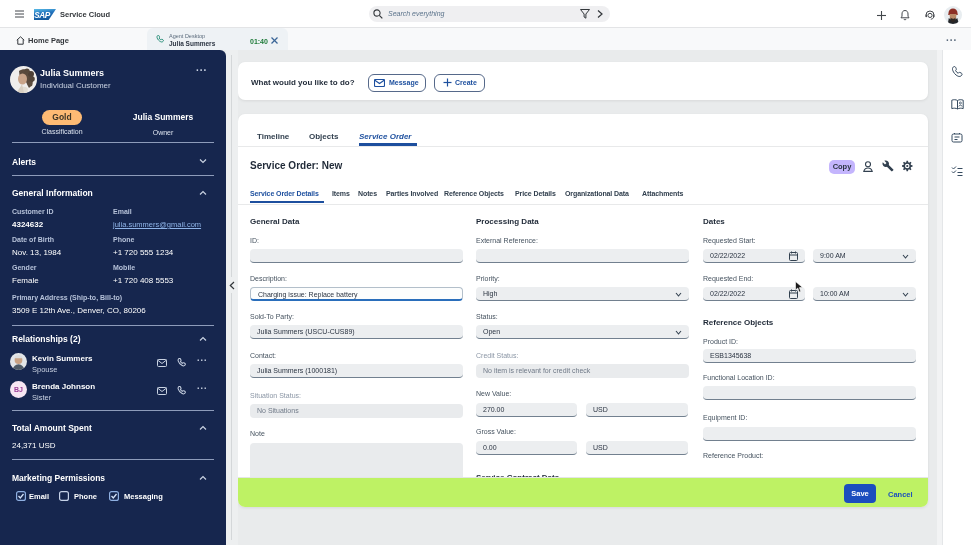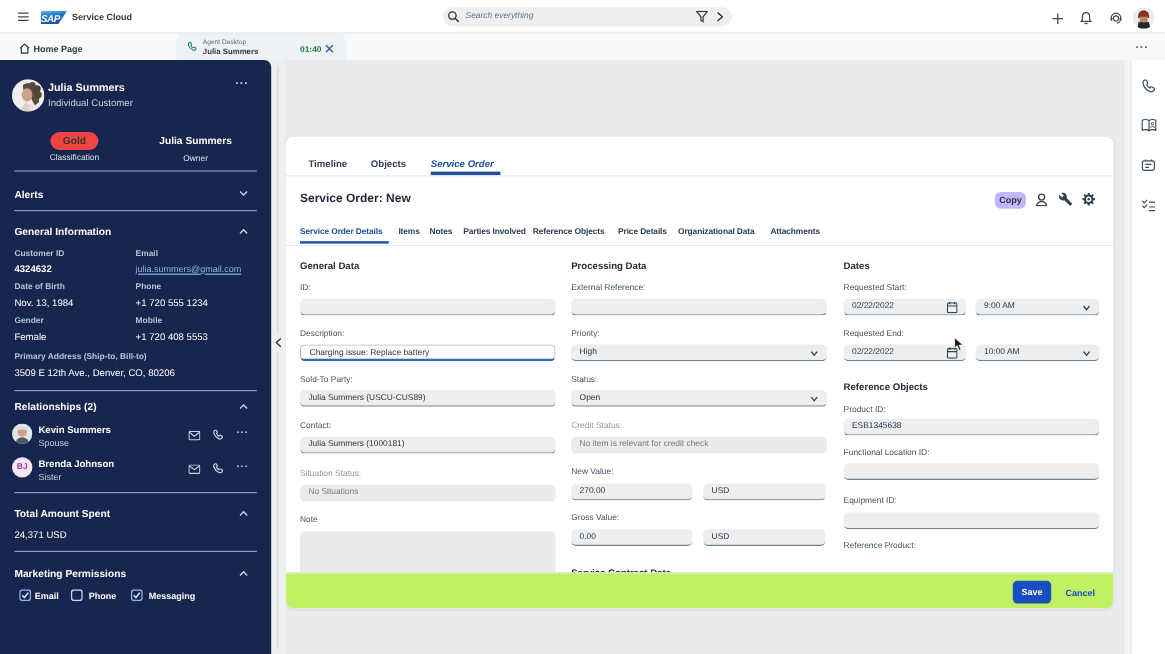--- a/index.html
+++ b/index.html
@@ -135,21 +135,21 @@
       <circle cx="20" cy="18" r="2.5" fill="#5d4e40"></circle>
       <ellipse cx="12.5" cy="13" rx="4.5" ry="5.5" fill="#c9a489"></ellipse>
       <path d="M8 27 C8 20 16 19 18 23 L17 27 Z" fill="#e3ddd3"></path>
       <path d="M12 18 C10 22 8 24 6 27 L14 27 Z" fill="#d8cfc2"></path>
     </g>
   </svg>
   <div class="abs b" style="left:40px;top:18px;font-size:9px;">Julia Summers</div>
   <div class="abs" style="left:40px;top:31px;font-size:8px;color:#c9d2e2;">Individual Customer</div>
   <div class="abs b" style="left:196px;top:12px;font-size:10px;color:#c9d2e2;letter-spacing:1px;">...</div>
   
-  <div class="abs b" style="left:42px;top:60px;width:40px;height:15px;background:#ef4444;border-radius:8px;color:#3b3426;font-size:8.5px;text-align:center;line-height:15px;">Gold</div>
+  <div class="abs b" style="left:42px;top:60px;width:40px;height:15px;background:#fdba74;border-radius:8px;color:#3b3426;font-size:8.5px;text-align:center;line-height:15px;">Gold</div>
   <div class="abs" style="left:12px;top:78px;width:100px;text-align:center;font-size:7px;color:#dbe2ee;">Classification</div>
   <div class="abs b" style="left:112px;top:62px;width:102px;text-align:center;font-size:8.5px;">Julia Summers</div>
   <div class="abs" style="left:112px;top:79px;width:102px;text-align:center;font-size:7px;color:#dbe2ee;">Owner</div>
   <div class="sep" style="top:92px;"></div>
   
   <div class="abs b" style="left:12px;top:107px;font-size:8.5px;">Alerts</div>
   <svg class="chev" style="left:199px;top:107px" viewBox="0 0 8 8">
       <path d="M1 2.5 L4 5.5 L7 2.5" fill="none" stroke="#c9d2e2" stroke-width="1.2"></path>
     </svg>
   <div class="sep" style="top:125px;"></div>
@@ -244,20 +244,35 @@
 
 <div class="abs" id="gutter">
   <div class="abs" style="left:5px;top:5px;width:1px;height:222px;background:#d4d7d9;"></div>
   <div class="abs" style="left:5px;top:243px;width:1px;height:247px;background:#d4d7d9;"></div>
   <svg class="abs" style="left:3px;top:231px" width="6" height="9" viewBox="0 0 6 9">
       <path d="M5 1 L1.3 4.5 L5 8" fill="none" stroke="#32363a" stroke-width="1.2"></path>
     </svg>
 </div>
 
 <div class="abs" id="main">
+  <div id="card1">
+    <div class="abs b" style="left:13px;top:16px;font-size:8px;color:#1f2937;">What would you like to do?</div>
+    <div class="abs" style="left:130px;top:12px;width:58px;height:18px;border:1px solid #56698a;border-radius:6px;"></div>
+    <svg class="abs" style="left:136px;top:17px" width="11" height="8" viewBox="0 0 11 8">
+        <rect x="0.5" y="0.5" width="10" height="7" rx="1" fill="none" stroke="#1d4f9e" stroke-width="1.1"></rect>
+        <path d="M0.5 1 L5.5 4.5 L10.5 1" fill="none" stroke="#1d4f9e" stroke-width="1.1"></path>
+      </svg>
+    <div class="abs b" style="left:151px;top:17px;font-size:7px;color:#1d4f9e;">Message</div>
+    <div class="abs" style="left:196px;top:12px;width:51px;height:18px;border:1px solid #56698a;border-radius:6px;"></div>
+    <svg class="abs" style="left:205px;top:16px" width="9" height="9" viewBox="0 0 9 9">
+        <line x1="4.5" y1="0.5" x2="4.5" y2="8.5" stroke="#1d4f9e" stroke-width="1.2"></line>
+        <line x1="0.5" y1="4.5" x2="8.5" y2="4.5" stroke="#1d4f9e" stroke-width="1.2"></line>
+      </svg>
+    <div class="abs b" style="left:217px;top:17px;font-size:7px;color:#1d4f9e;">Create</div>
+  </div>
 
   <div id="card2">
 
     <div class="abs b" style="left:19px;top:18px;font-size:8px;color:#32404f;">Timeline</div>
     <div class="abs b" style="left:71px;top:18px;font-size:8px;color:#32404f;">Objects</div>
     <div class="abs b" style="left:121px;top:18px;font-size:8px;color:#1d4f9e;font-style:italic;">Service Order</div>
     <div class="abs" style="left:121px;top:29px;width:58px;height:2.5px;background:#1d4f9e;"></div>
     <div class="abs" style="left:0;top:32px;width:690px;height:1px;background:#e8e9ea;"></div>
 
     <div class="abs b" style="left:12px;top:46px;font-size:10px;color:#1f2937;">Service Order: New</div>

